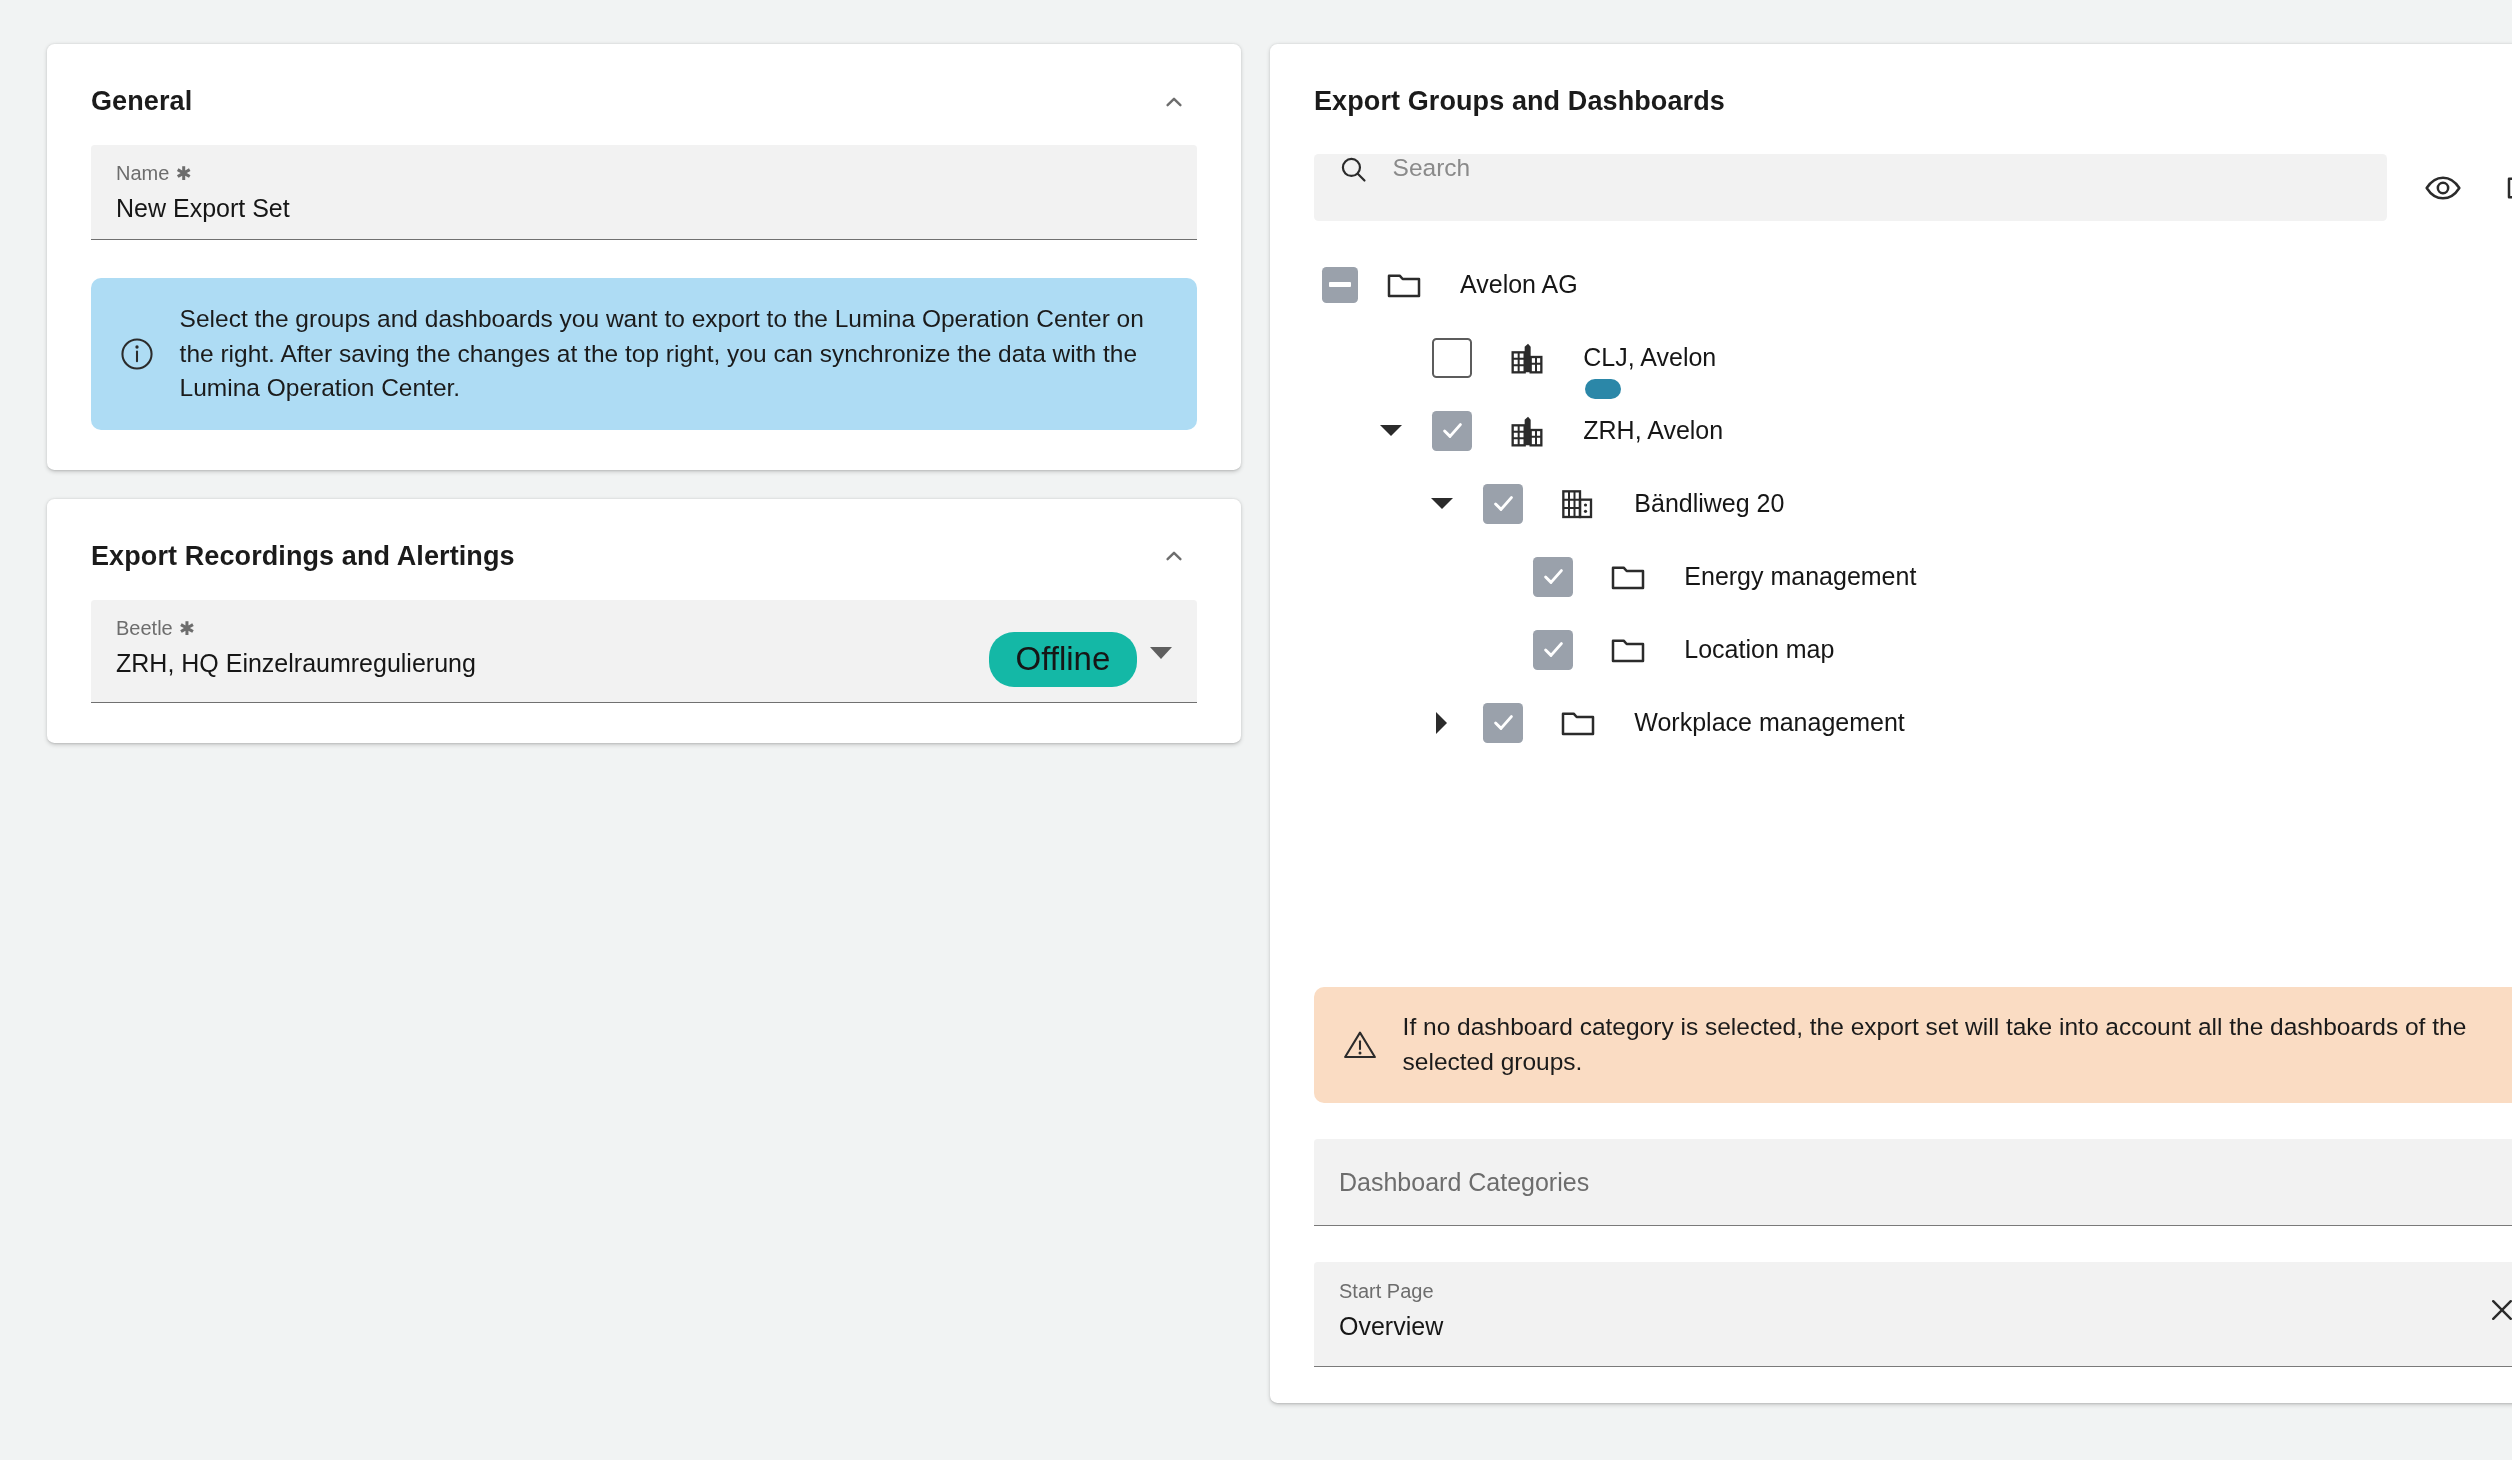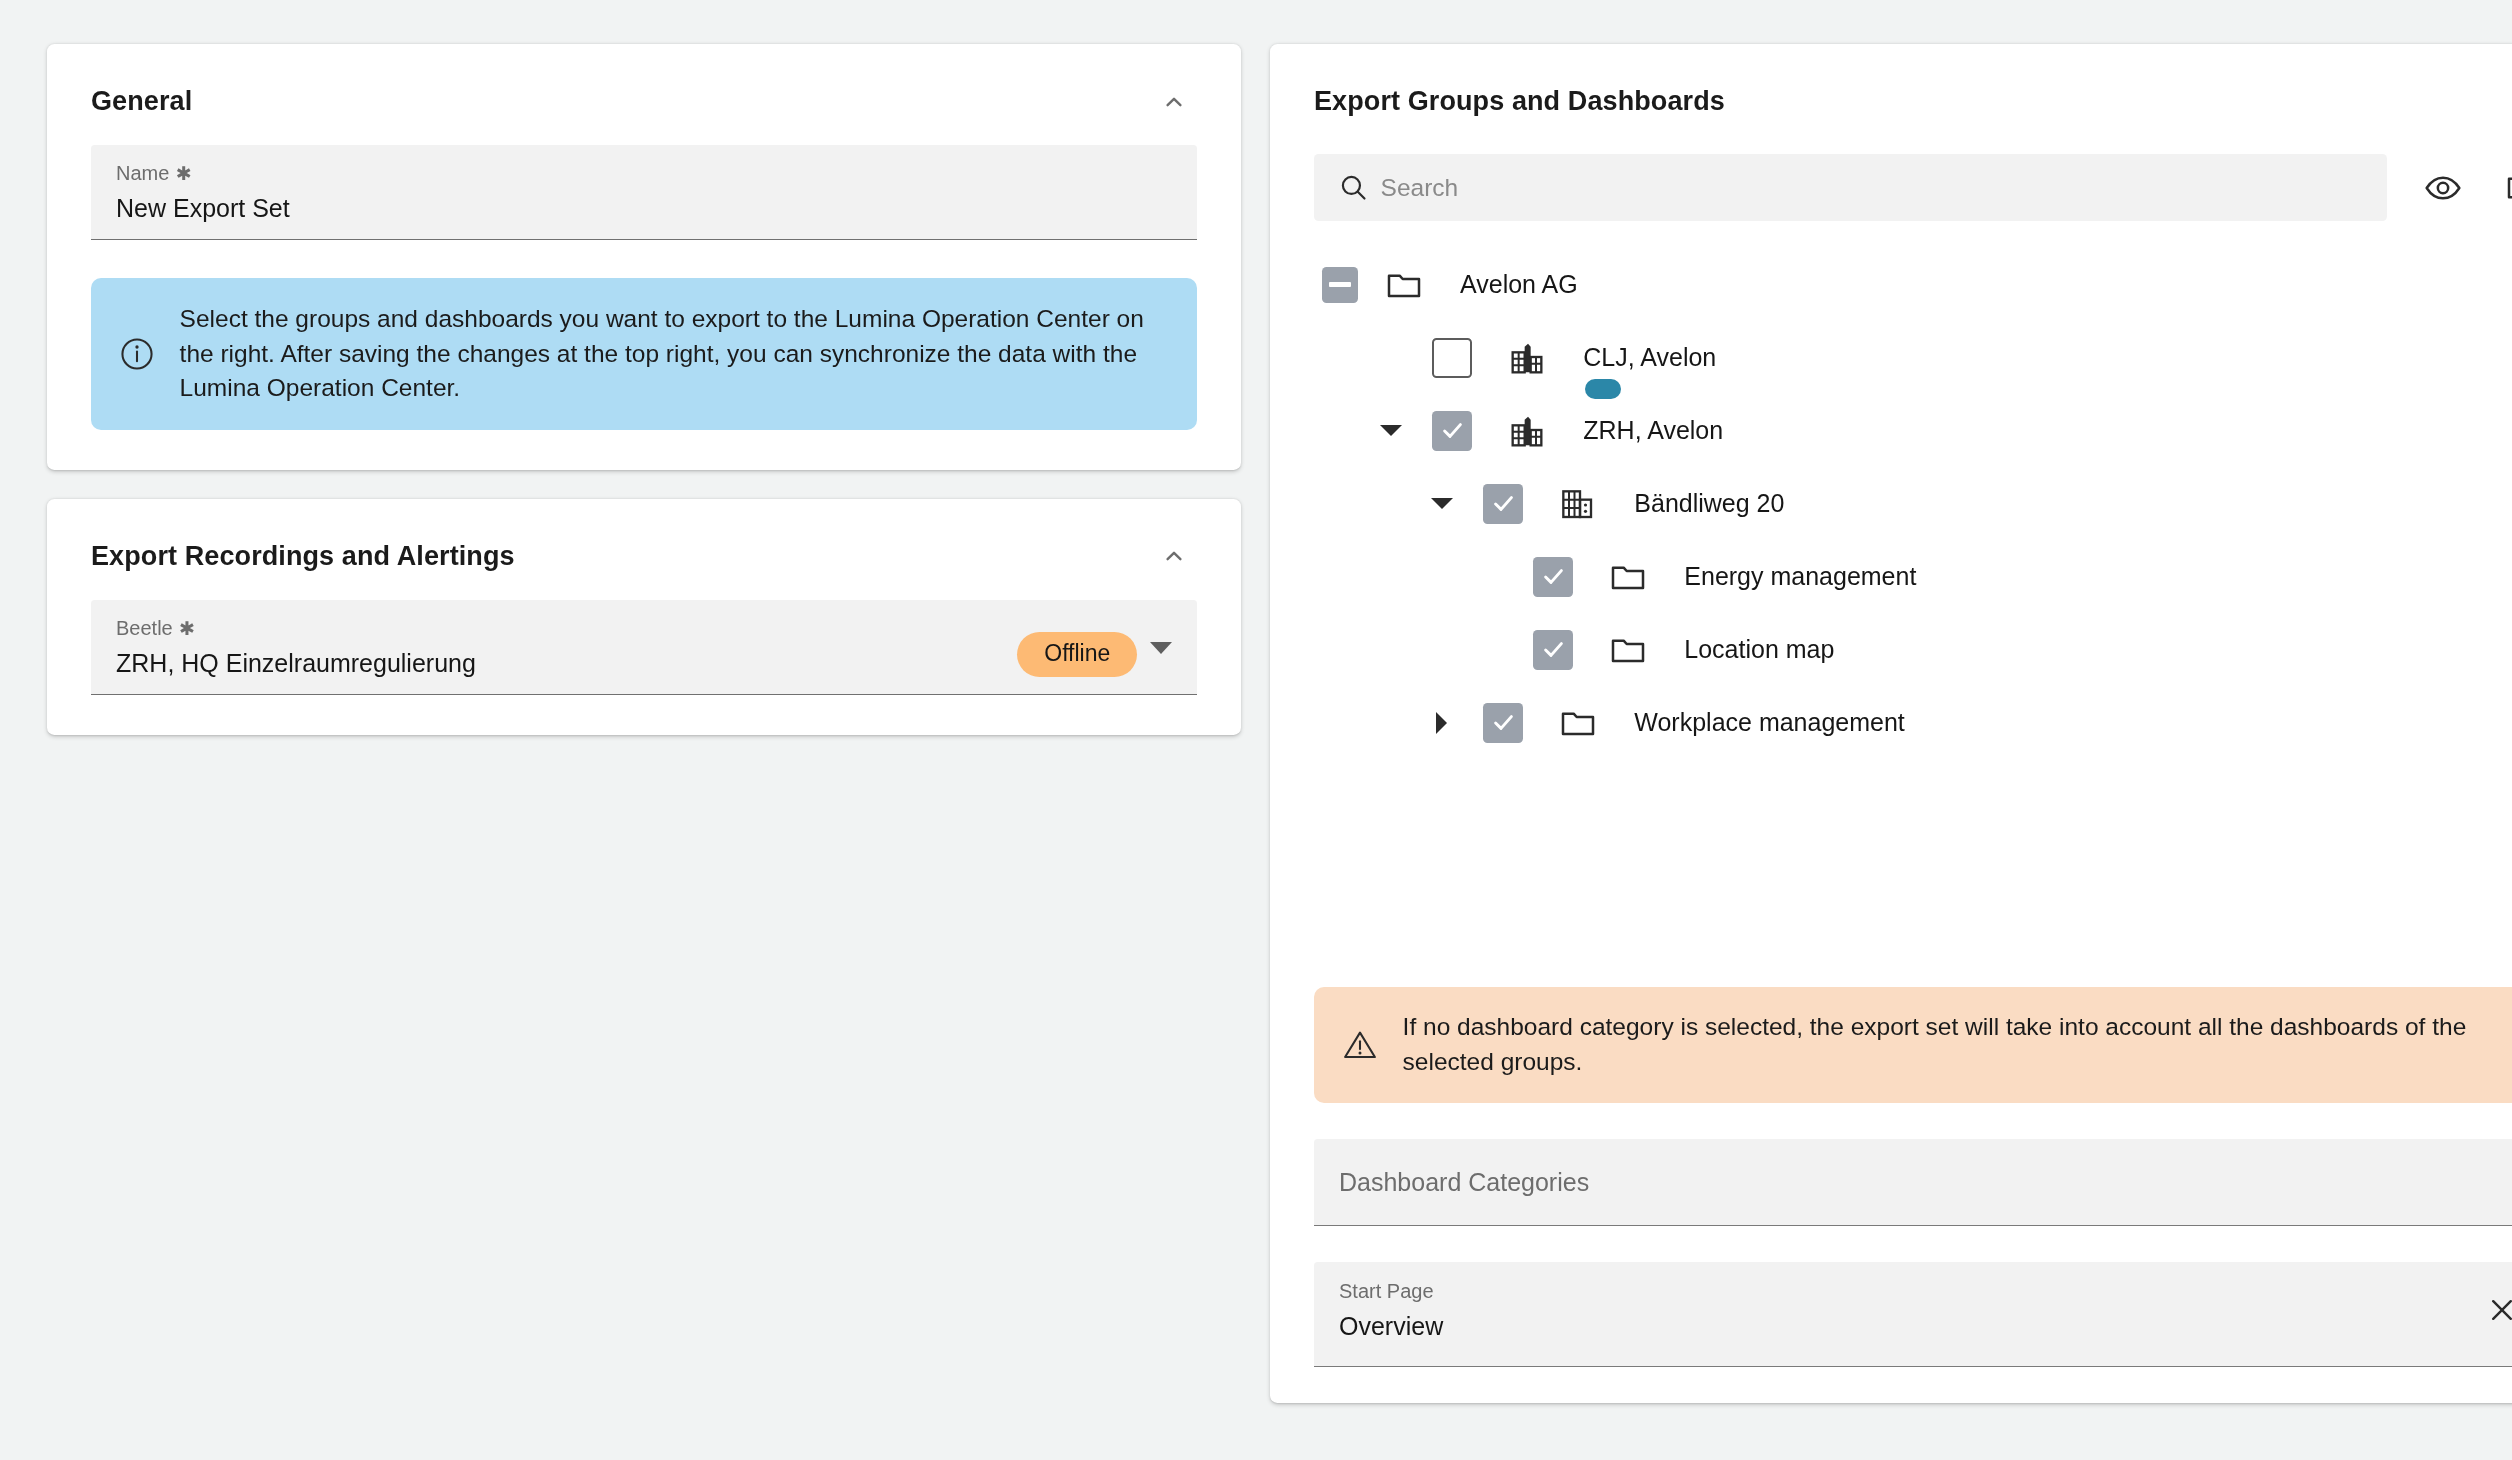--- a/index.html
+++ b/index.html
@@ -99,24 +99,24 @@
     justify-content: space-between;
     gap: 16.3px;
   }
   .field-right {
     display: flex;
     align-items: center;
     gap: 12.7px;
     padding-top: 16.3px;
   }
   .chip {
-    background: #fdba74;
+    background: #14b8a6;
     color: #161616;
     border-radius: 25px;
-    font-size: 23px;
+    font-size: 33px;
     padding: 10px 27px 11.8px 27px;
     line-height: 1;
     white-space: nowrap;
     cursor: pointer;
   }
   .caret-down {
     width: 0; height: 0;
     border-left: 11.8px solid transparent;
     border-right: 11.8px solid transparent;
     border-top: 12.7px solid #5f5f5f;
@@ -169,22 +169,21 @@
     display: flex;
     align-items: center;
     gap: 31px;
   }
   .search-box {
     flex: 1 1 auto;
     background: #f2f2f2;
     border-radius: 4.5px;
     height: 67px;
     display: flex;
-    align-items: center;
-    gap: 12px;
+    gap: 24px;
     padding: 0 23.6px;
     cursor: text;
   }
   .search-ph { font-size: 24.5px; color: #8a8a8a; }
   .icon-btn {
     width: 49px; height: 49px;
     display: flex; align-items: center; justify-content: center;
     cursor: pointer;
     flex: none;
   }

